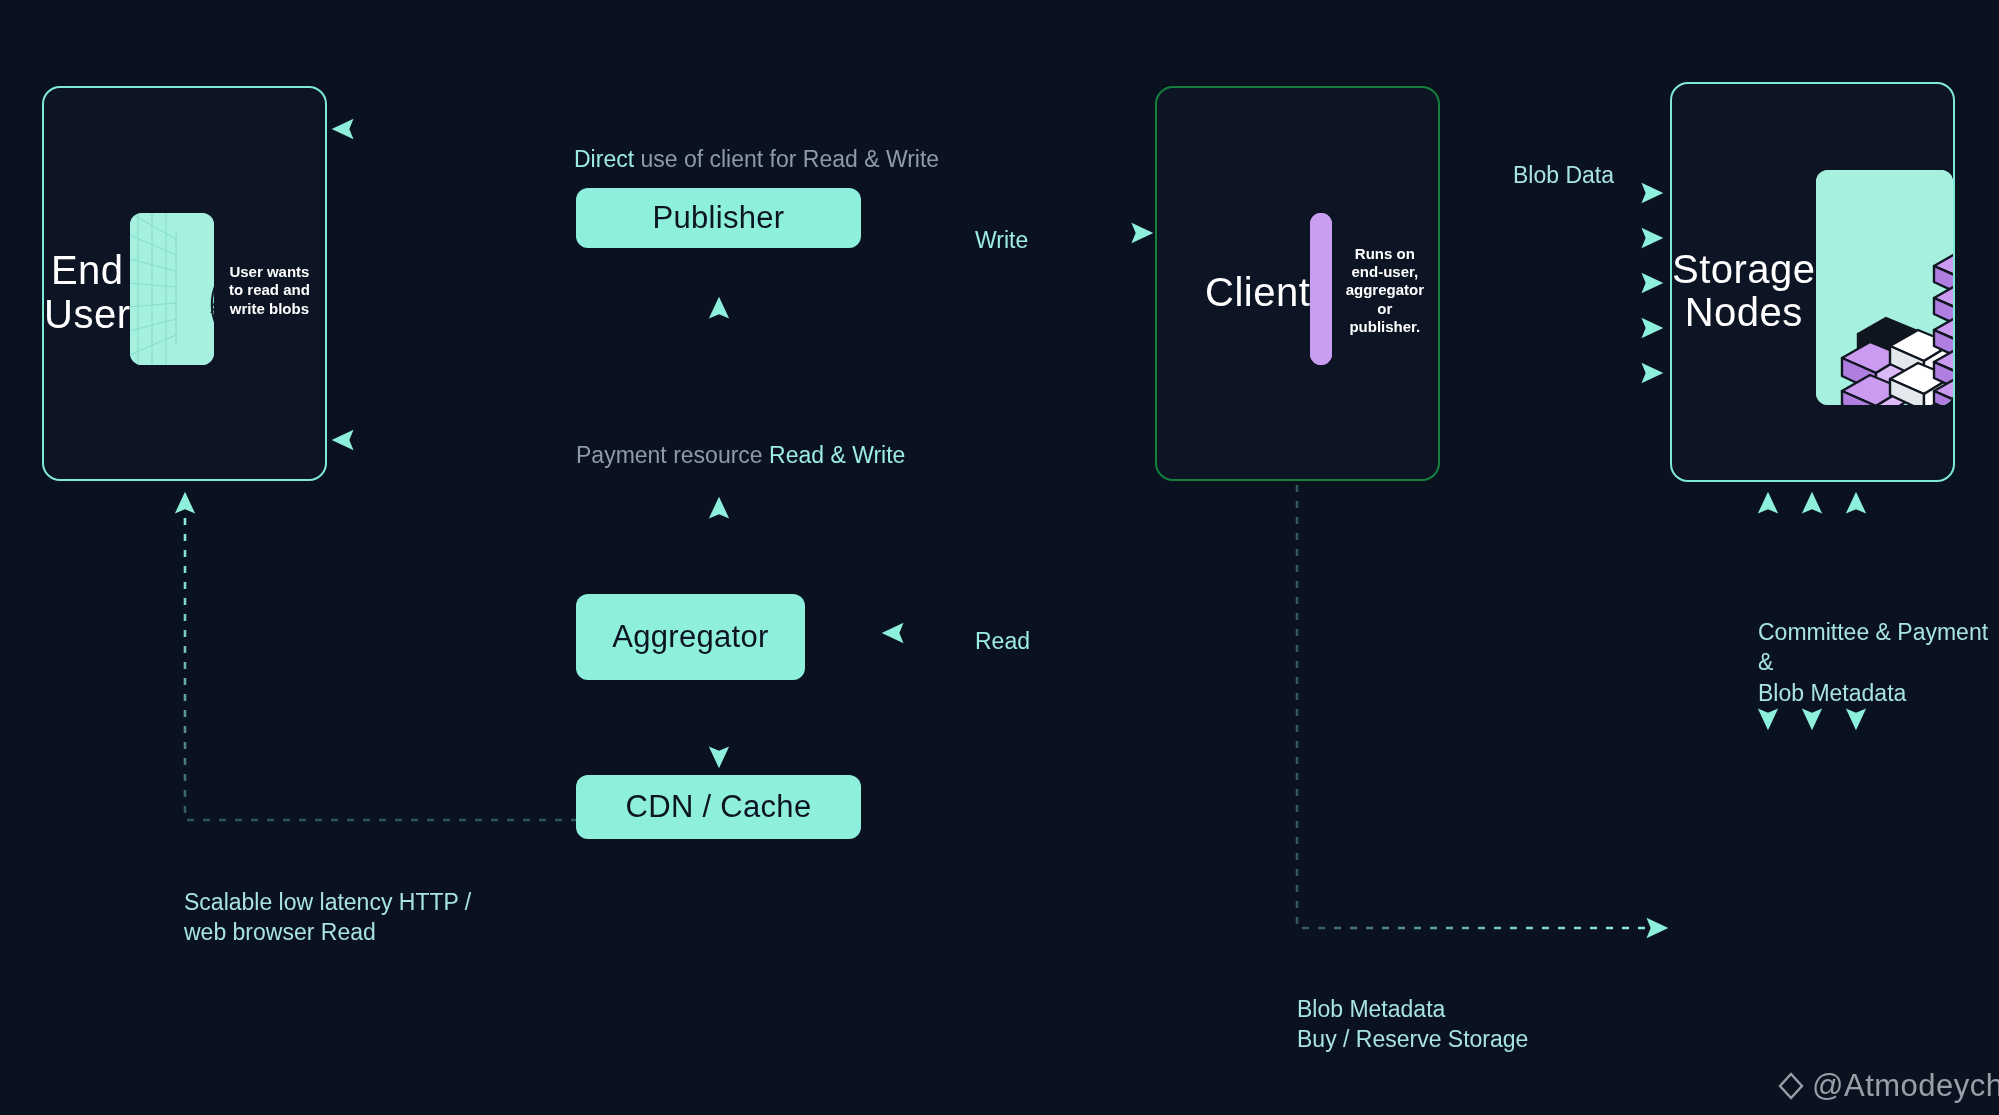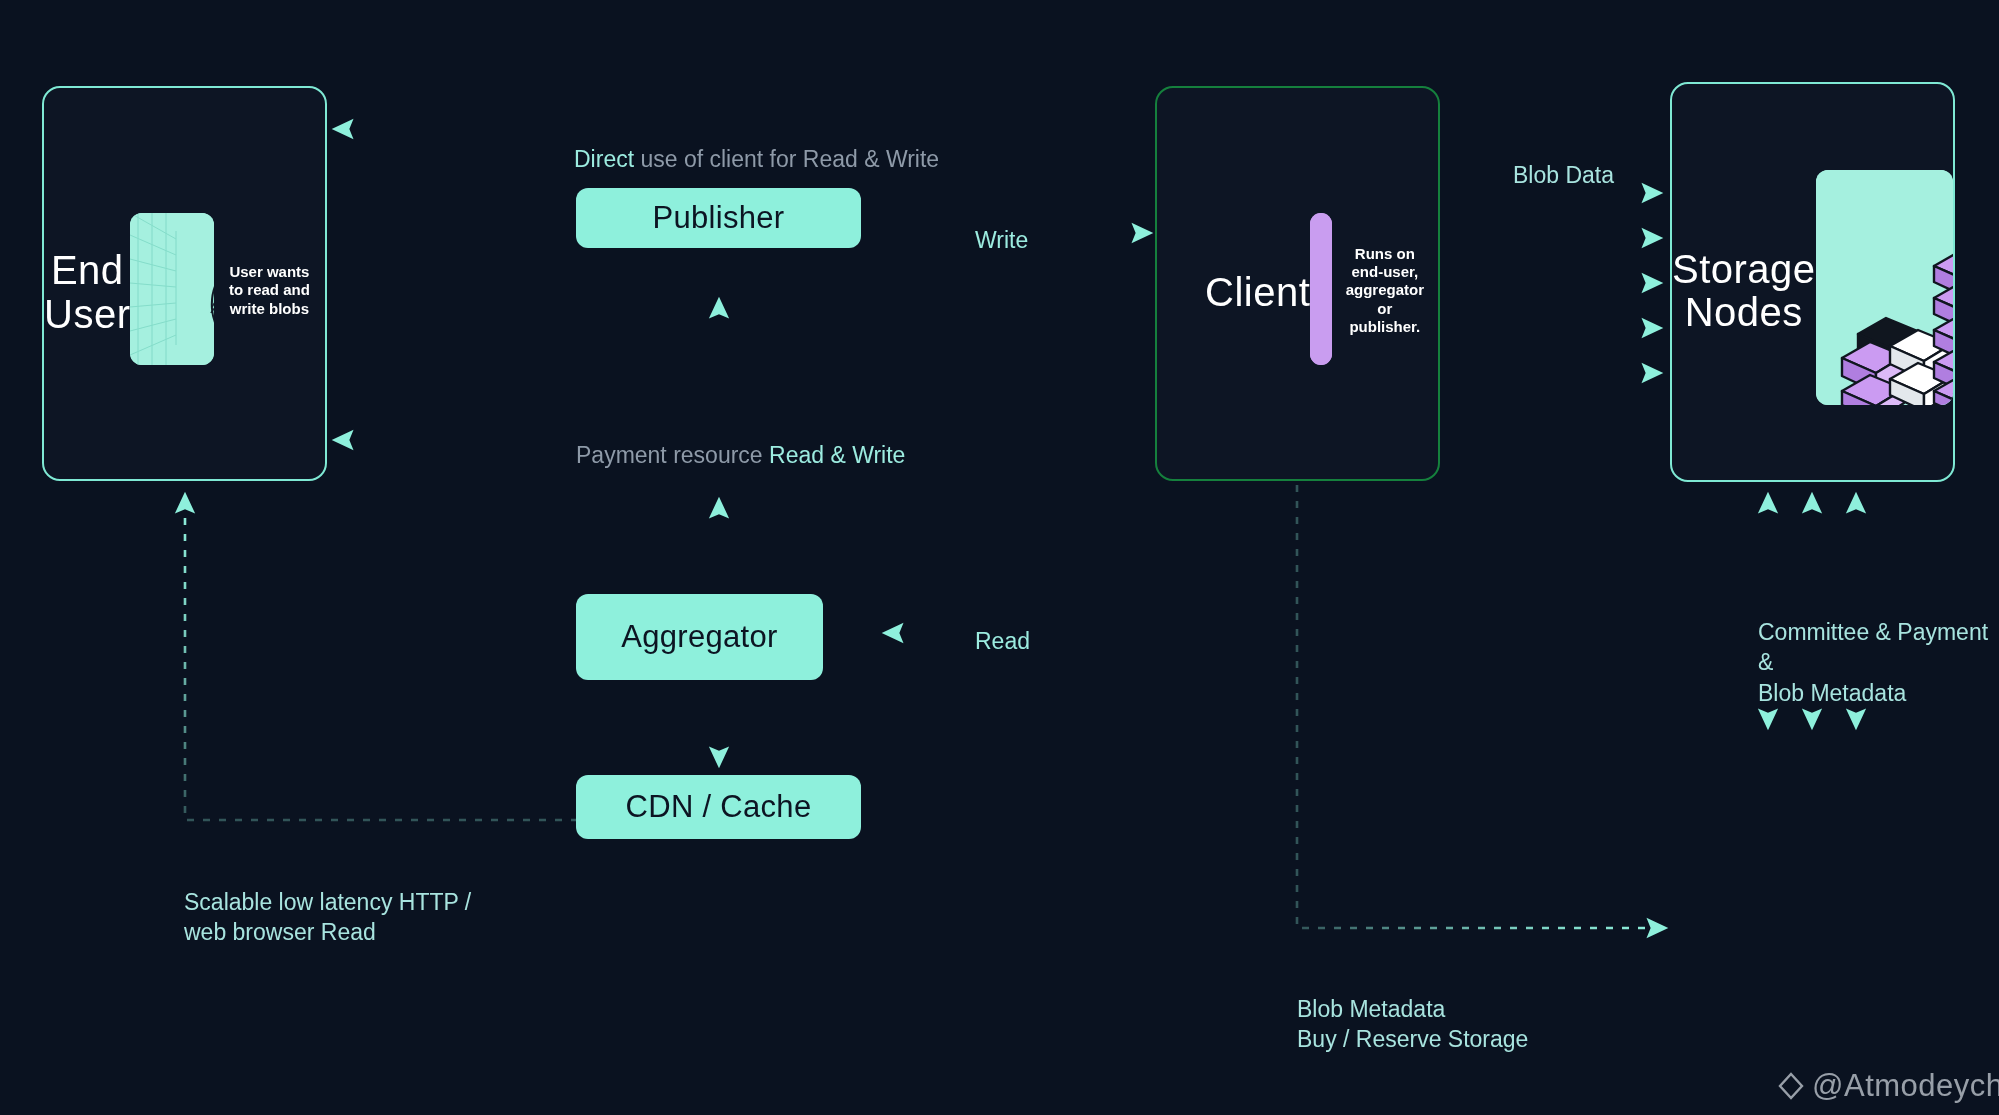--- a/index.html
+++ b/index.html
@@ -312,21 +312,21 @@
         </g>
       </svg>
     </div>
   </div>
 
 
   <div class="pillbox" style="left:576px;top:188px;width:285px;height:60px;">
     <span>Publisher</span>
   </div>
 
-  <div class="pillbox" style="left:576px;top:594px;width:247px;height:86px;">
+  <div class="pillbox" style="left:576px;top:594px;width:229px;height:86px;">
     <span>Aggregator</span>
   </div>
 
   <div class="pillbox" style="left:576px;top:775px;width:285px;height:64px;">
     <span>CDN / Cache</span>
   </div>
 
   <div class="lbl" style="left:574px;top:113px;">
     <span class="mint">Direct</span><span class="gray"> use of client for Read &amp; Write</span>
   </div>

